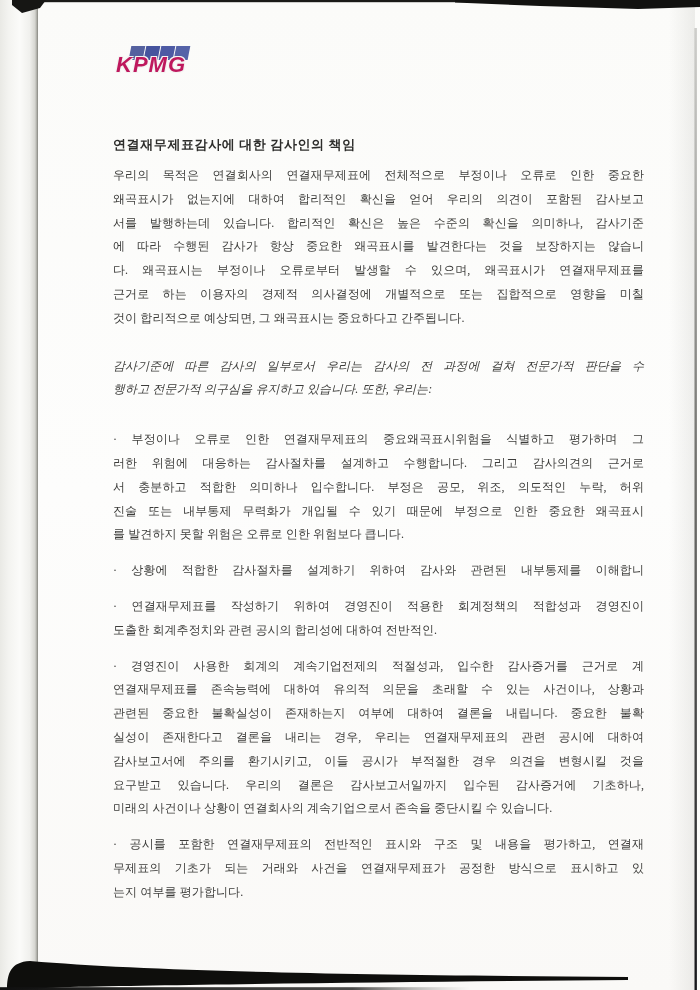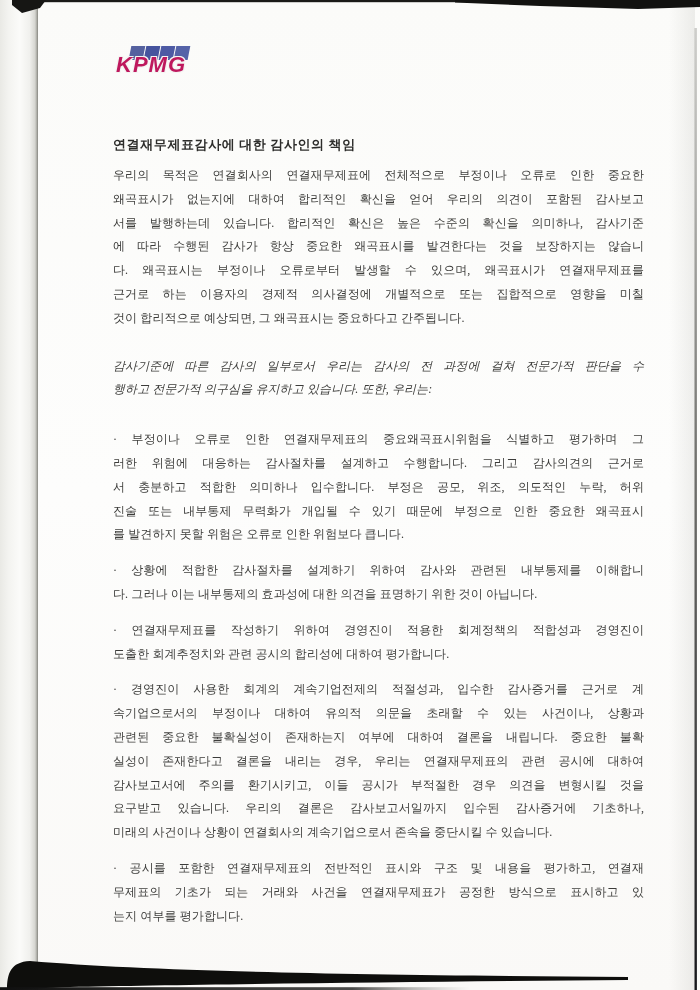--- a/index.html
+++ b/index.html
@@ -93,29 +93,28 @@
       </div>
       <div class="block bullet">
         <div class="line j">· 부정이나 오류로 인한 연결재무제표의 중요왜곡표시위험을 식별하고 평가하며 그</div>
         <div class="line j">러한 위험에 대응하는 감사절차를 설계하고 수행합니다. 그리고 감사의견의 근거로</div>
         <div class="line j">서 충분하고 적합한 의미하나 입수합니다. 부정은 공모, 위조, 의도적인 누락, 허위</div>
         <div class="line j">진술 또는 내부통제 무력화가 개입될 수 있기 때문에 부정으로 인한 중요한 왜곡표시</div>
         <div class="line">를 발견하지 못할 위험은 오류로 인한 위험보다 큽니다.</div>
       </div>
       <div class="block bullet">
         <div class="line j">· 상황에 적합한 감사절차를 설계하기 위하여 감사와 관련된 내부통제를 이해합니</div>
-        <div class="line">다. 그러나 이는 내부통제의 효과성에 대한 의견을 표명하기 위한 것이 아닙니다.</div>
       </div>
       <div class="block bullet">
         <div class="line j">· 연결재무제표를 작성하기 위하여 경영진이 적용한 회계정책의 적합성과 경영진이</div>
-        <div class="line">도출한 회계추정치와 관련 공시의 합리성에 대하여 평가합니다.</div>
+        <div class="line">도출한 회계추정치와 관련 공시의 합리성에 대하여 전반적인.</div>
       </div>
       <div class="block bullet">
         <div class="line j">· 경영진이 사용한 회계의 계속기업전제의 적절성과, 입수한 감사증거를 근거로 계</div>
-        <div class="line j">속기업으로서의 부정이나 대하여 유의적 의문을 초래할 수 있는 사건이나, 상황과</div>
+        <div class="line j">연결재무제표를 존속능력에 대하여 유의적 의문을 초래할 수 있는 사건이나, 상황과</div>
         <div class="line j">관련된 중요한 불확실성이 존재하는지 여부에 대하여 결론을 내립니다. 중요한 불확</div>
         <div class="line j">실성이 존재한다고 결론을 내리는 경우, 우리는 연결재무제표의 관련 공시에 대하여</div>
         <div class="line j">감사보고서에 주의를 환기시키고, 이들 공시가 부적절한 경우 의견을 변형시킬 것을</div>
         <div class="line j">요구받고 있습니다. 우리의 결론은 감사보고서일까지 입수된 감사증거에 기초하나,</div>
         <div class="line">미래의 사건이나 상황이 연결회사의 계속기업으로서 존속을 중단시킬 수 있습니다.</div>
       </div>
       <div class="block bullet">
         <div class="line j">· 공시를 포함한 연결재무제표의 전반적인 표시와 구조 및 내용을 평가하고, 연결재</div>
         <div class="line j">무제표의 기초가 되는 거래와 사건을 연결재무제표가 공정한 방식으로 표시하고 있</div>
         <div class="line">는지 여부를 평가합니다.</div>

